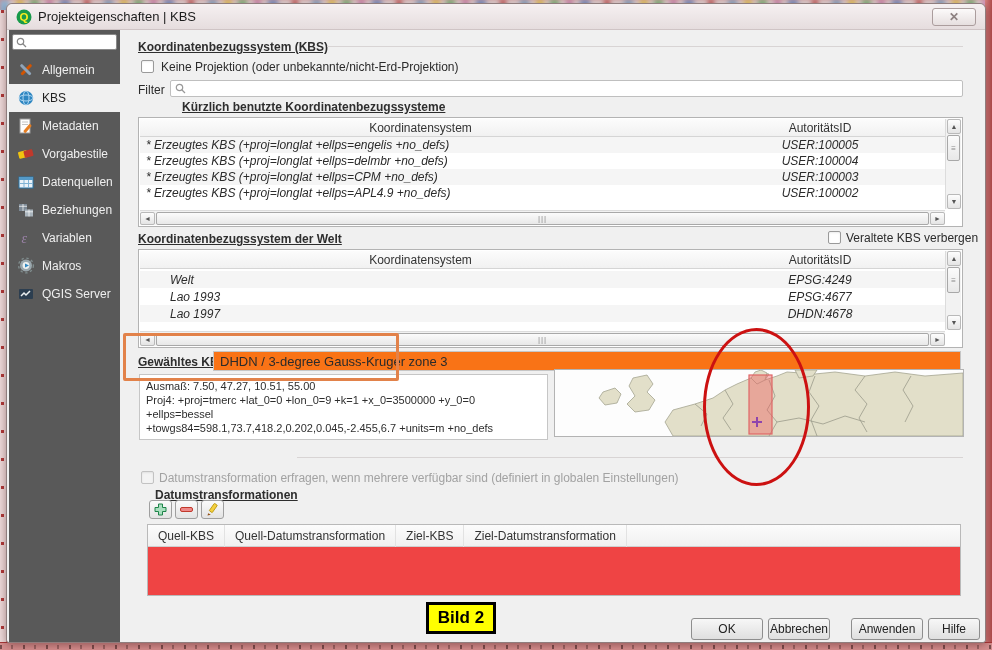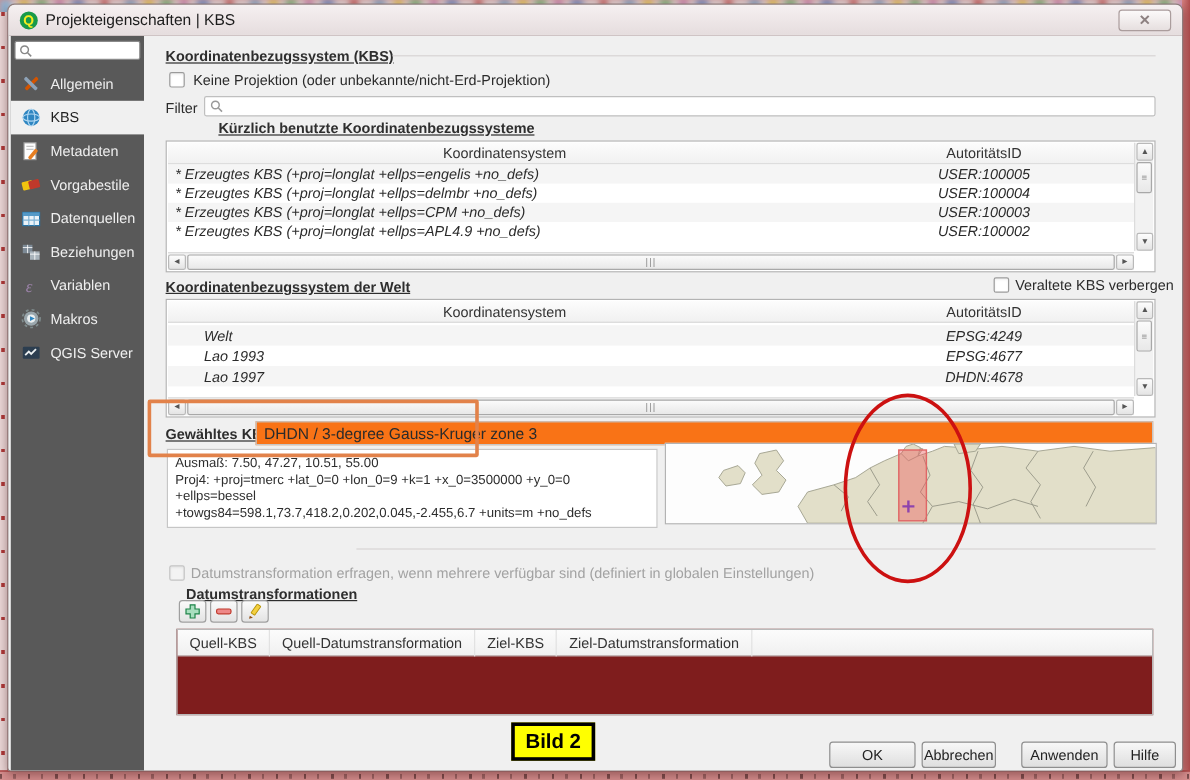--- a/index.html
+++ b/index.html
@@ -92,21 +92,21 @@
     align-items:center; padding-left:6px; font-size:13px; color:#2b2b2b; }
   .infobox { position:absolute; background:#fff; border:1px solid #c6c6c6; padding:4px 6px;
     font-size:11px; color:#2e2e2e; line-height:14px; }
   .mapbox { position:absolute; background:#fdfdfd; border:1px solid #b3b3b3; overflow:hidden; }
 
   .mini-btn { position:absolute; width:23px; height:19px; background:linear-gradient(#fbfbfb,#e3e3e3);
     border:1px solid #9f9f9f; border-radius:3px; display:flex; align-items:center; justify-content:center;
     font-size:13px; font-weight:bold; }
   .mini-minus { width:13px; height:5px; background:#e88; border:1px solid #c0392b; border-radius:2px; }
 
-  .dtable { position:absolute; background:#7f1d1d; border:1px solid #b9b9b9; }
+  .dtable { position:absolute; background:#ef4444; border:1px solid #b9b9b9; }
   .dtable .dhead { position:absolute; left:0; top:0; right:0; height:22px;
     background:linear-gradient(#fcfcfc,#f0f0f0); border-bottom:1px solid #cfcfcf;
     display:flex; align-items:center; font-size:12px; color:#333; }
   .dth { padding:0 10px; border-right:1px solid #e2e2e2; height:22px; display:flex; align-items:center; white-space:nowrap; }
 
   
   .footer-btn { position:absolute; height:22px; background:linear-gradient(#f7f7f7,#dfdfdf);
     border:1px solid #8e8e8e; border-radius:3px; font-size:12px; color:#222;
     display:flex; align-items:center; justify-content:center; }
 

